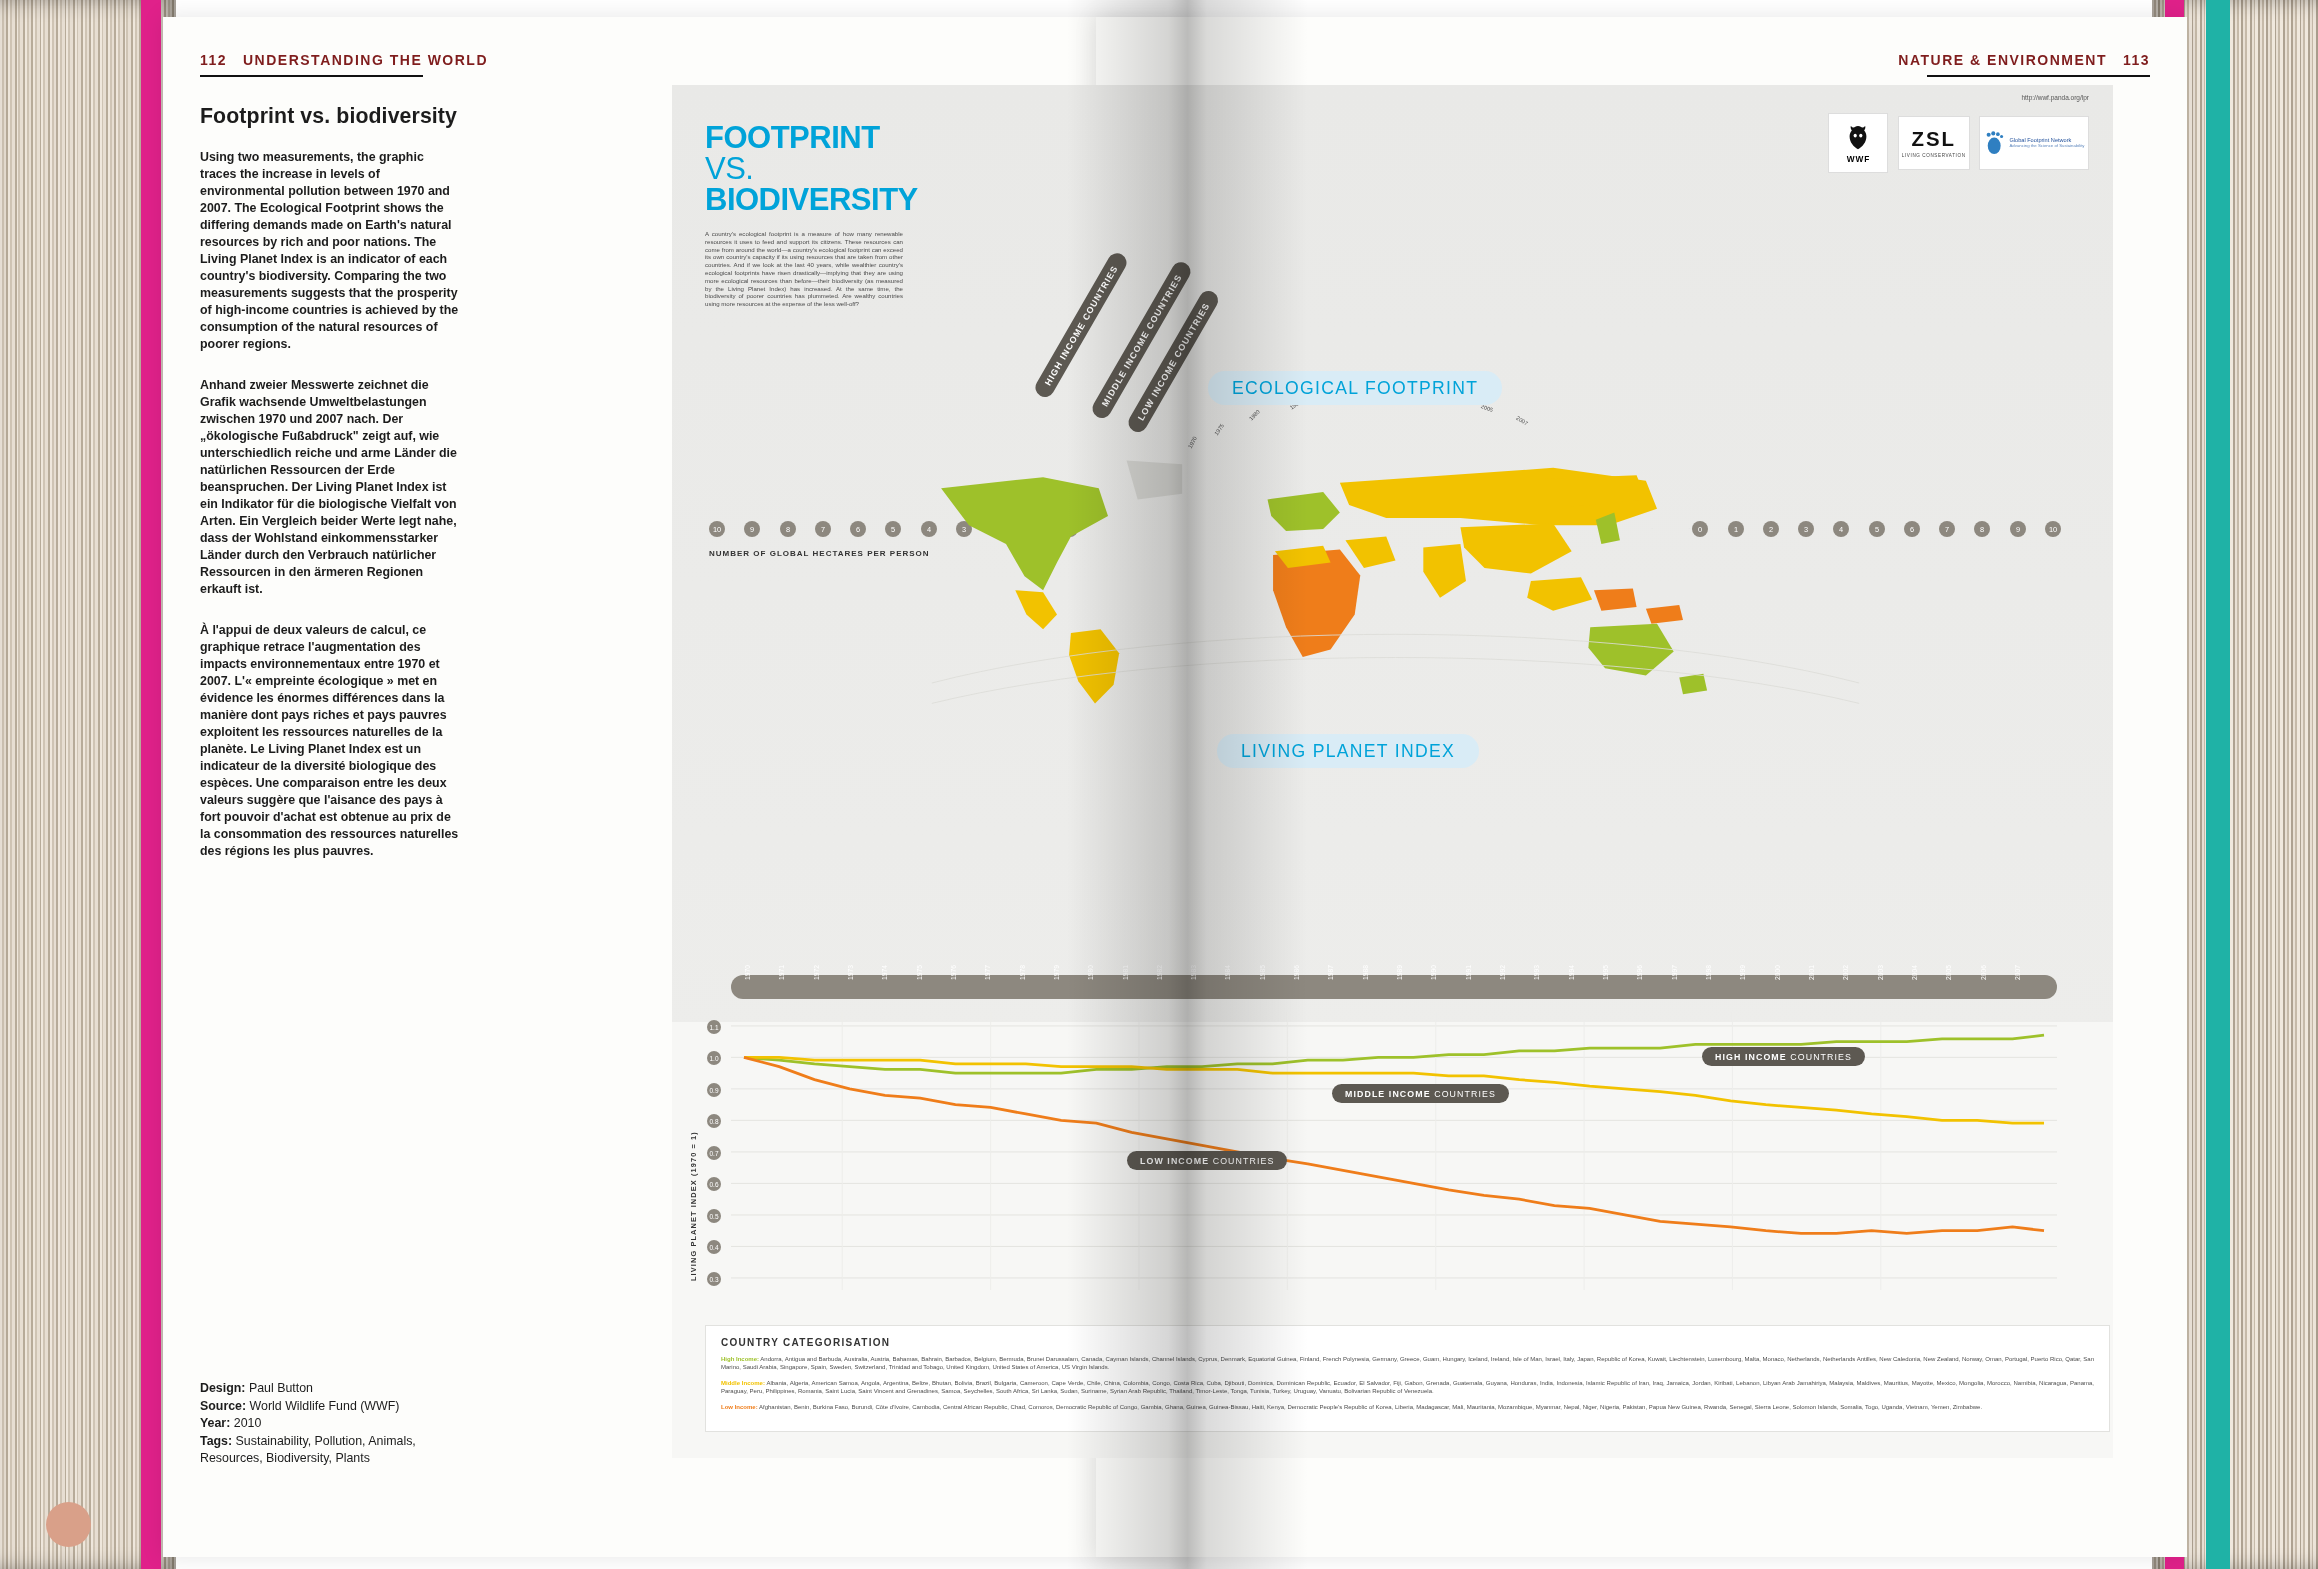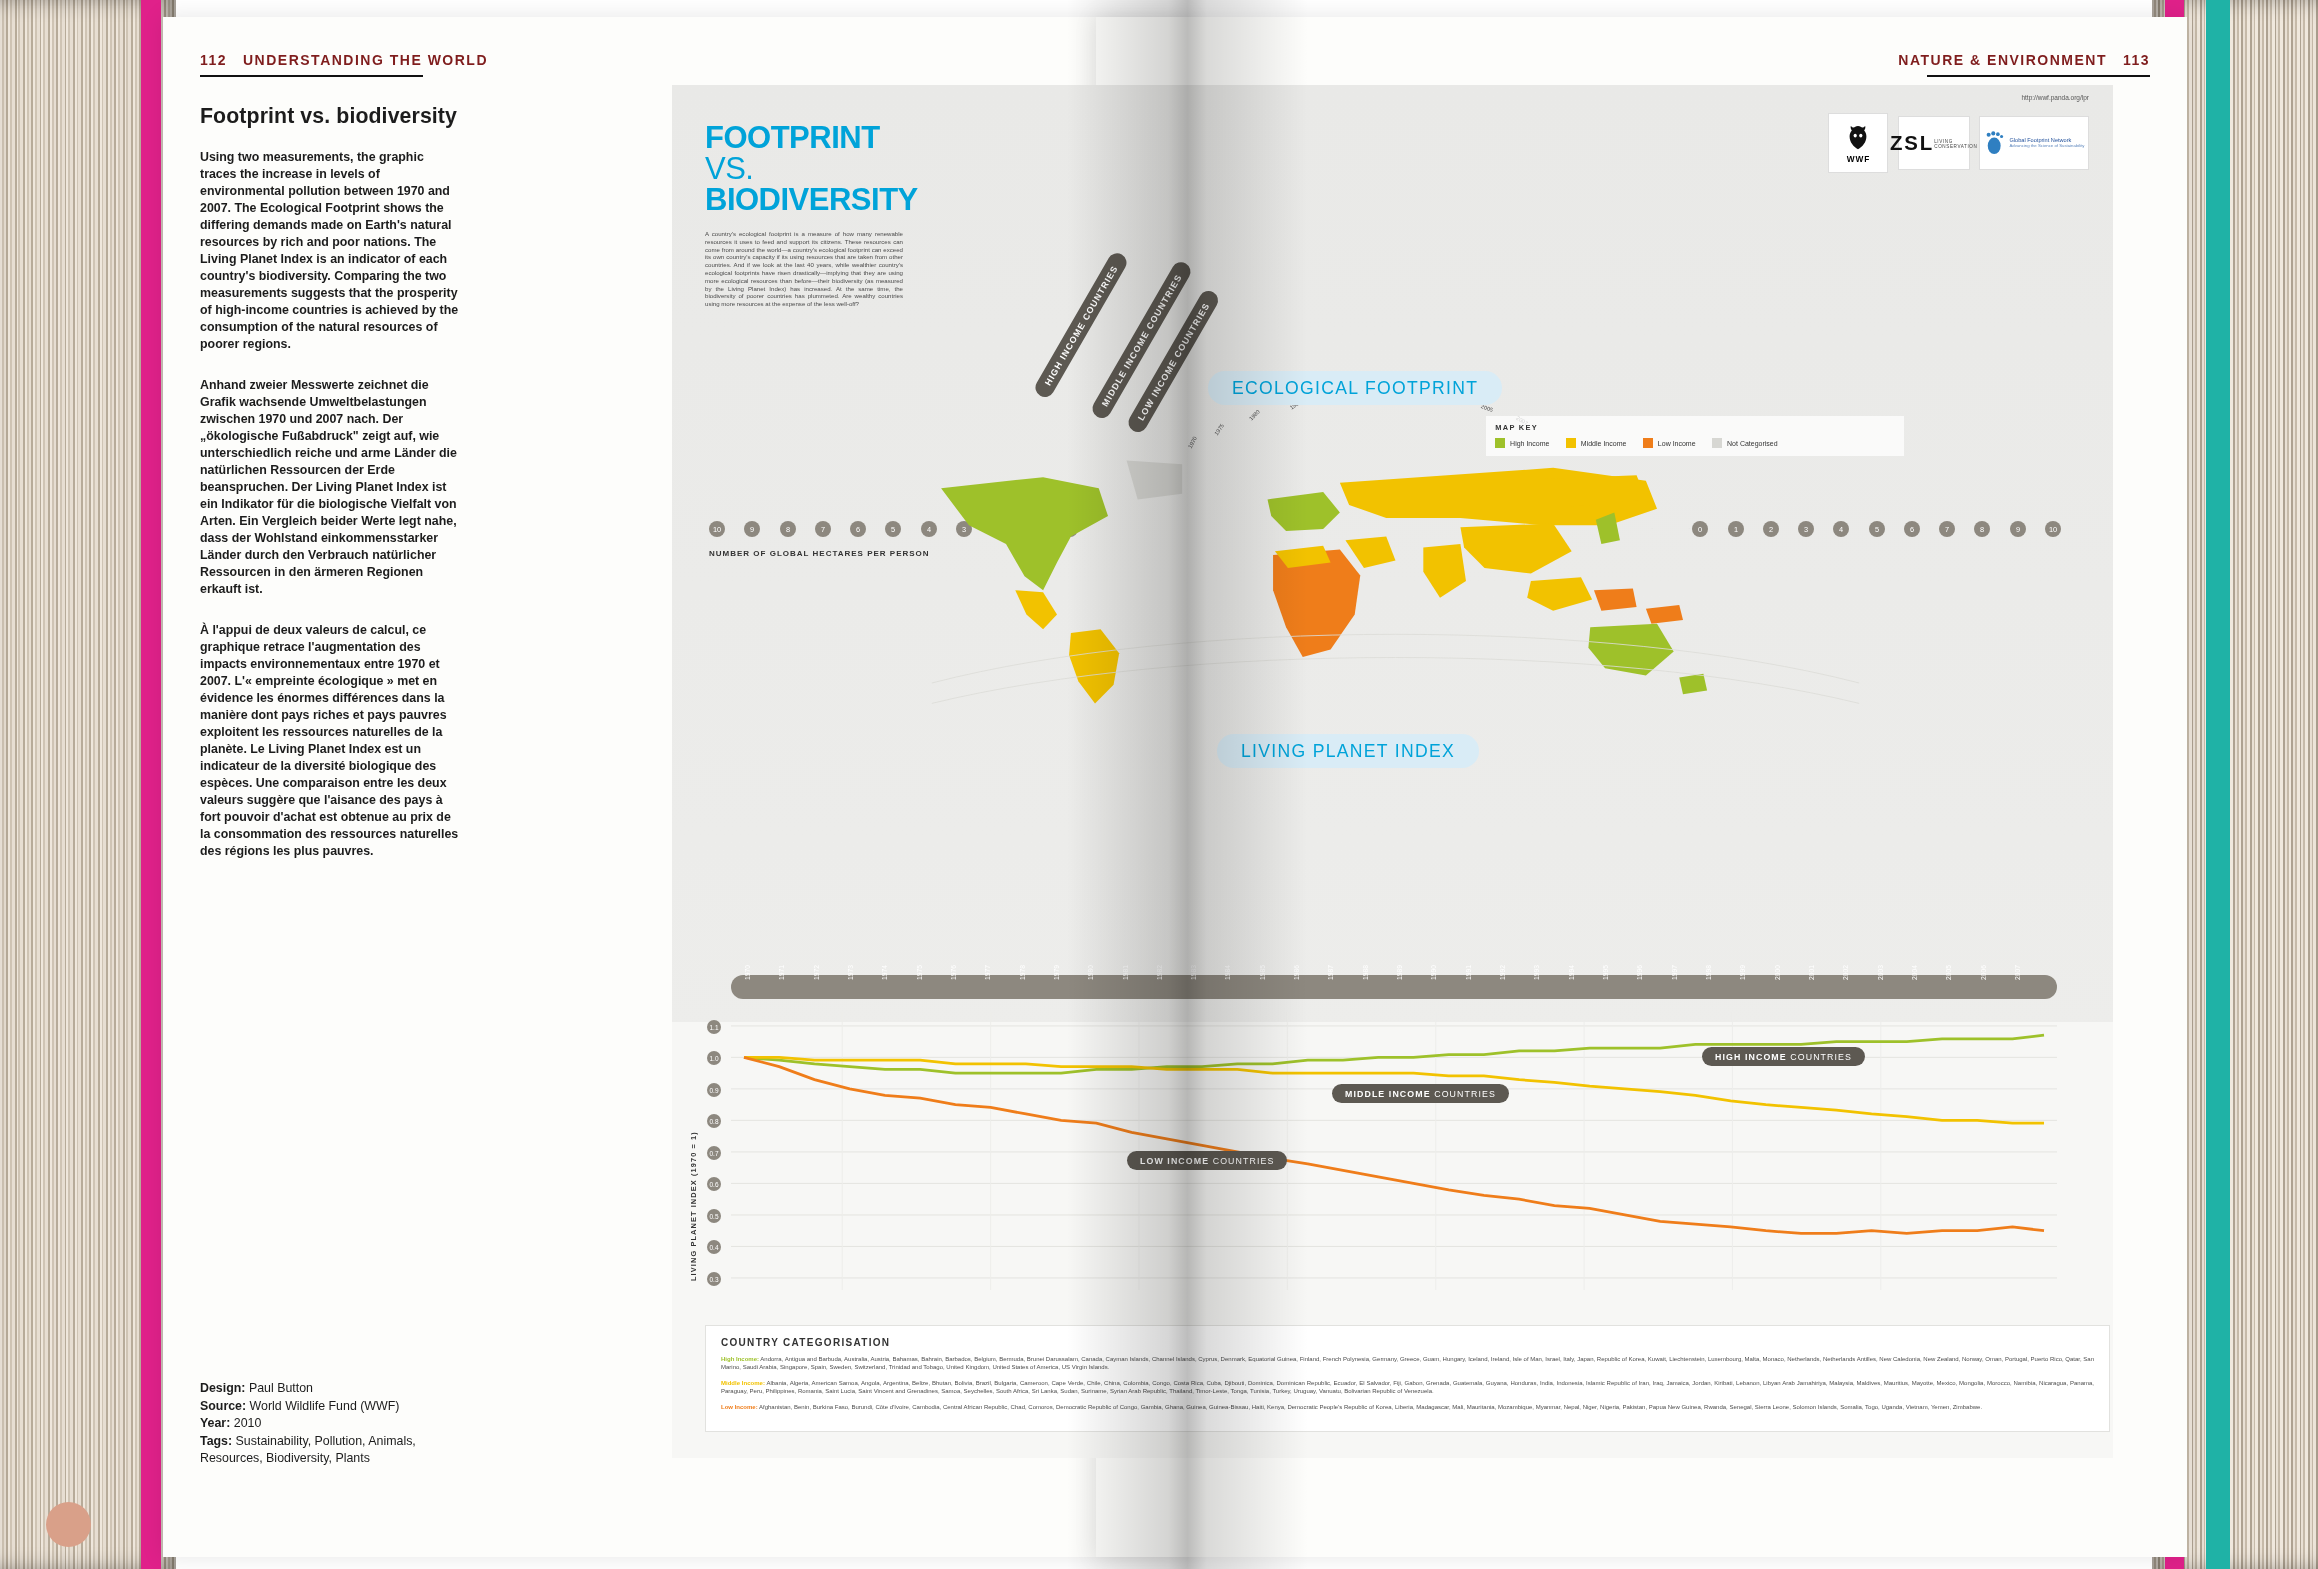--- a/index.html
+++ b/index.html
@@ -57,21 +57,21 @@
   .titlebox .t1{font-size:31px;line-height:31px;font-weight:700;color:#00a3d9;letter-spacing:-0.5px;}
   .titlebox .t1 .thin{font-weight:400;}
   .titlebox .blurb{margin-top:15px;font-size:6.1px;line-height:7.8px;color:#4a4a4a;text-align:justify;}
 
   
   .logos{position:absolute;right:24px;top:28px;display:flex;align-items:center;gap:9.3px;}
   .logo{background:#fff;border:0.9px solid #ddd;display:flex;align-items:center;justify-content:center;}
   .logo-wwf{width:58px;height:58px;flex-direction:column;}
   .panda{width:32px;height:32px;}
   .wwf-txt{font-size:8.3px;font-weight:700;letter-spacing:0.9px;margin-top:0.9px;}
-  .logo-zsl{width:70px;height:52px;flex-direction:row;}
+  .logo-zsl{width:70px;height:52px;flex-direction:column;}
   .zsl-txt{font-size:20.4px;font-weight:700;letter-spacing:1.9px;color:#111;}
   .zsl-sub{font-size:4.6px;letter-spacing:0.6px;color:#444;margin-top:1.9px;}
   .logo-gfn{width:108px;height:52px;flex-direction:row;gap:5.6px;}
   .gfn-mark{width:20.4px;height:24px;}
   .gfn-txt{font-size:5.6px;line-height:6.5px;color:#1f4e9a;}
   .url{position:absolute;right:24px;top:9.3px;font-size:6.5px;color:#555;}
 
   
   .fan{position:absolute;left:0;top:0;width:1441px;height:668px;}
 
@@ -365,41 +365,20 @@
         <text x="910" y="360" transform="rotate(32 910 360)">2007</text>
       </g>
     </svg>
 
     <div class="pill pill-dark" style="left:360px;top:306px;transform:rotate(-60deg);transform-origin:left top;">HIGH INCOME COUNTRIES</div>
     <div class="pill pill-dark" style="left:417px;top:327px;transform:rotate(-60deg);transform-origin:left top;">MIDDLE INCOME COUNTRIES</div>
     <div class="pill pill-dark" style="left:453px;top:341px;transform:rotate(-60deg);transform-origin:left top;">LOW INCOME COUNTRIES</div>
 
     <div class="pill-blue" style="position:absolute;left:536px;top:286px;">ECOLOGICAL FOOTPRINT</div>
 
-    <div class="mapkey">
-      <div class="kt">MAP KEY</div>
-      <div class="keys">
-        <div class="keyi">
-          <span class="sw" style="background:#9ec12a"></span>
-          <span>High Income</span>
-        </div>
-        <div class="keyi">
-          <span class="sw" style="background:#f2c200"></span>
-          <span>Middle Income</span>
-        </div>
-        <div class="keyi">
-          <span class="sw" style="background:#ef7d1a"></span>
-          <span>Low Income</span>
-        </div>
-        <div class="keyi">
-          <span class="sw" style="background:#d7d7d3"></span>
-          <span>Not Categorised</span>
-        </div>
-      </div>
-    </div>
 
     <div>
       <div class="tick" style="left:37px;top:436px;">10</div>
       <div class="tick" style="left:72px;top:436px;">9</div>
       <div class="tick" style="left:108px;top:436px;">8</div>
       <div class="tick" style="left:143px;top:436px;">7</div>
       <div class="tick" style="left:178px;top:436px;">6</div>
       <div class="tick" style="left:213px;top:436px;">5</div>
       <div class="tick" style="left:249px;top:436px;">4</div>
       <div class="tick" style="left:284px;top:436px;">3</div>

